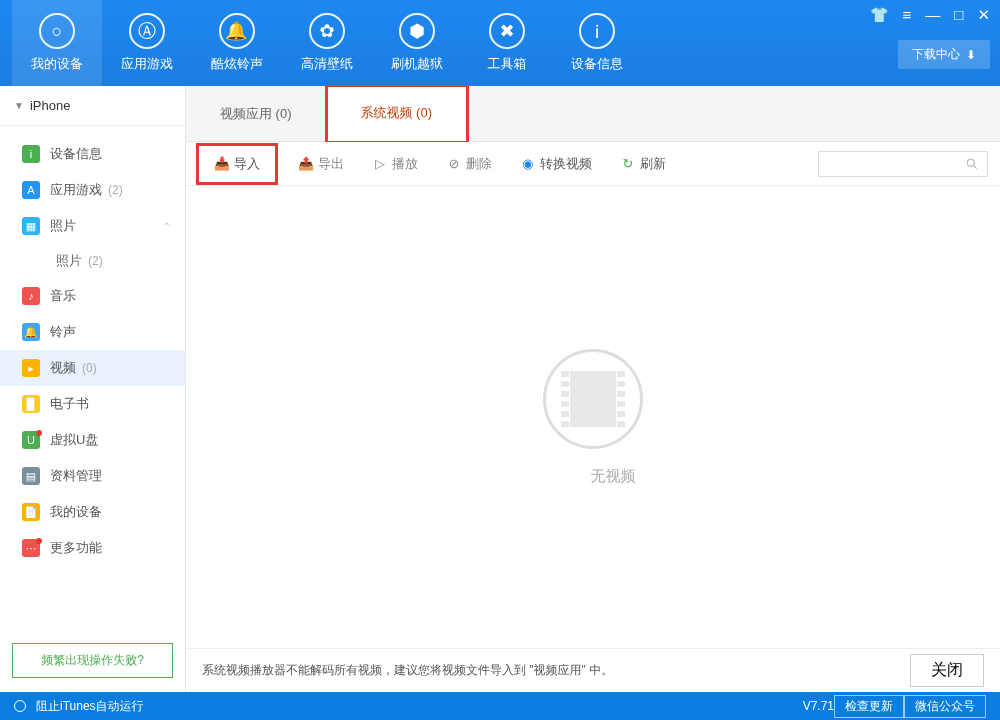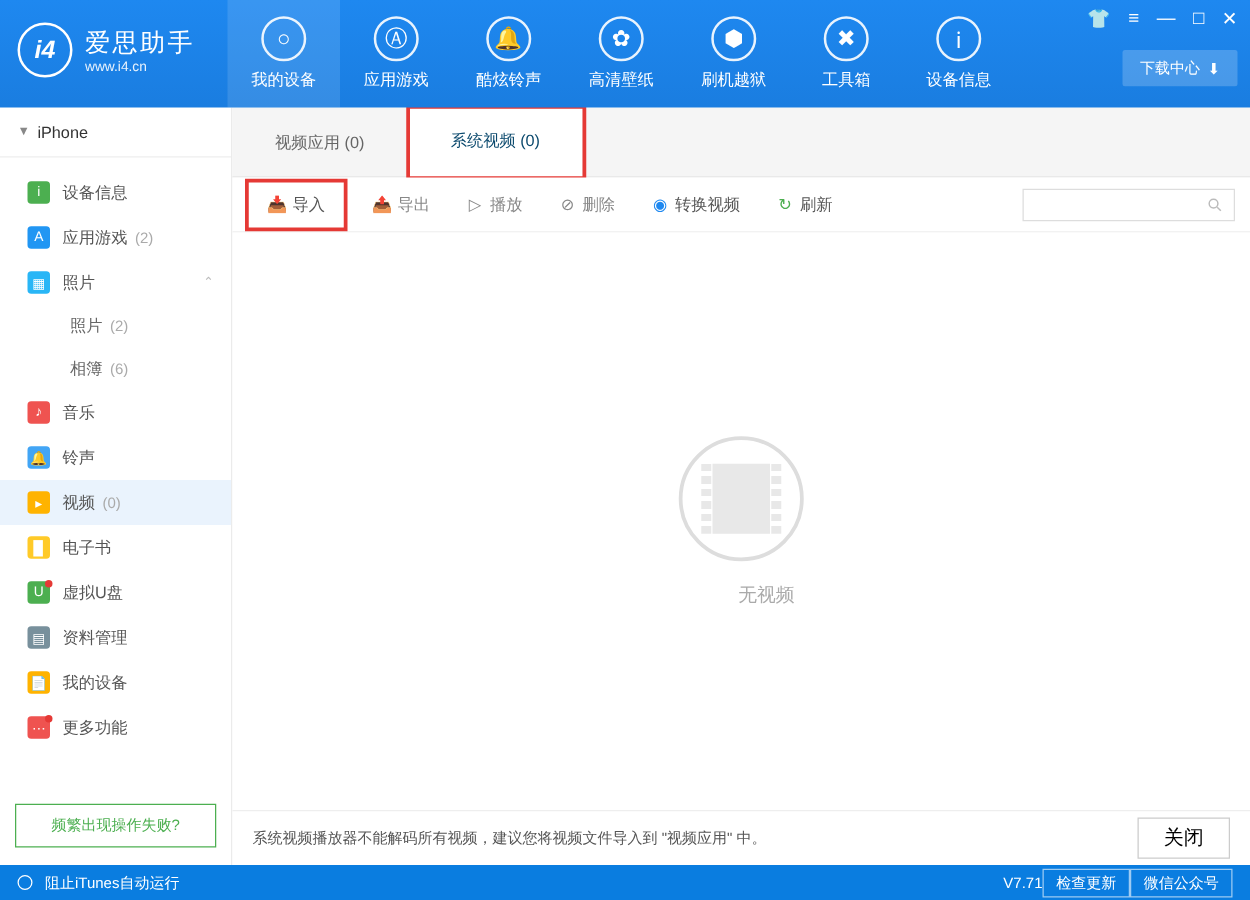--- a/index.html
+++ b/index.html
@@ -30,21 +30,21 @@
 .side-sub { padding-left: 56px; height: 34px; display: flex; align-items: center; font-size: 13px; color: #666; cursor: pointer; }
 .side-icon { width: 18px; height: 18px; margin-right: 10px; display: inline-flex; align-items: center; justify-content: center; border-radius: 3px; font-size: 11px; color: #fff; }
 .count { color: #aaa; margin-left: 6px; font-size: 12px; }
 .red-dot { width: 6px; height: 6px; background: #e53935; border-radius: 50%; position: absolute; left: 36px; top: 8px; }
 .chev { margin-left: auto; margin-right: 14px; color: #bbb; font-size: 10px; }
 .help-link { margin: 10px 12px 14px; padding: 8px 0; text-align: center; border: 1px solid #4caf50; color: #4caf50; font-size: 12px; cursor: pointer; }
 
 .main { flex: 1; display: flex; flex-direction: column; background: #fafafa; }
 .tabs { height: 56px; background: #f5f5f5; border-bottom: 1px solid #e5e5e5; display: flex; }
 .tab { padding: 0 34px; display: flex; align-items: center; font-size: 13px; color: #666; cursor: pointer; border-right: 1px solid #eee; }
-.tab.active { background: #fff; color: #0c4a6e; border-bottom: 2px solid #fff; margin-bottom: -1px; }
+.tab.active { background: #fff; color: #c2410c; border-bottom: 2px solid #fff; margin-bottom: -1px; }
 .highlight-red { outline: 3px solid #e53935; outline-offset: -1px; }
 
 .toolbar { height: 44px; background: #fff; border-bottom: 1px solid #eee; display: flex; align-items: center; padding: 0 12px; gap: 16px; }
 .tool-btn { display: flex; align-items: center; gap: 4px; font-size: 13px; color: #888; cursor: pointer; padding: 4px 6px; }
 .tool-btn.enabled { color: #555; }
 .tool-btn .ic { width: 16px; height: 16px; display: inline-flex; align-items: center; justify-content: center; font-size: 13px; }
 .search-box { margin-left: auto; width: 170px; height: 26px; border: 1px solid #ddd; background: #fff; display: flex; align-items: center; padding: 0 8px; color: #bbb; }
 .search-box svg { width: 14px; height: 14px; margin-left: auto; }
 
 .content { flex: 1; background: #fff; display: flex; flex-direction: column; align-items: center; justify-content: center; }
@@ -59,27 +59,20 @@
 
 .statusbar { height: 28px; background: #0a7de0; color: #fff; display: flex; align-items: center; padding: 0 14px; font-size: 12px; gap: 10px; }
 .statusbar .right { margin-left: auto; display: flex; align-items: center; }
 .sb-btn { border: 1px solid rgba(255,255,255,.6); padding: 2px 10px; cursor: pointer; font-size: 12px; }
 .sb-circle { width: 12px; height: 12px; border: 1.5px solid #fff; border-radius: 50%; display:inline-block;}
 </style>
 </head>
 <body>
 
 <div class="titlebar">
-  <div class="logo-area">
-    <div class="logo-circle">i4</div>
-    <div class="logo-text">
-      <div class="cn">爱思助手</div>
-      <div class="en">www.i4.cn</div>
-    </div>
-  </div>
   <div class="top-nav" id="top-nav">
       <div class="top-nav-item selected">
         <div class="top-nav-icon">○</div>
         <span>我的设备</span>
       </div>
       <div class="top-nav-item">
         <div class="top-nav-icon">Ⓐ</div>
         <span>应用游戏</span>
       </div>
       <div class="top-nav-item">
@@ -134,24 +127,20 @@
           <span class="count">(2)</span>
         </div>
         <div class="side-item">
           <span class="side-icon" style="background:#29b6f6">▦</span>
           <span>照片</span>
           <span class="chev">⌃</span>
         </div>
         <div class="side-sub">
           <span>照片</span>
           <span class="count">(2)</span>
-        </div>
-        <div class="side-sub">
-          <span>相簿</span>
-          <span class="count">(6)</span>
         </div>
         <div class="side-item">
           <span class="side-icon" style="background:#ef5350">♪</span>
           <span>音乐</span>
         </div>
         <div class="side-item">
           <span class="side-icon" style="background:#42a5f5">🔔</span>
           <span>铃声</span>
         </div>
         <div class="side-item active">

